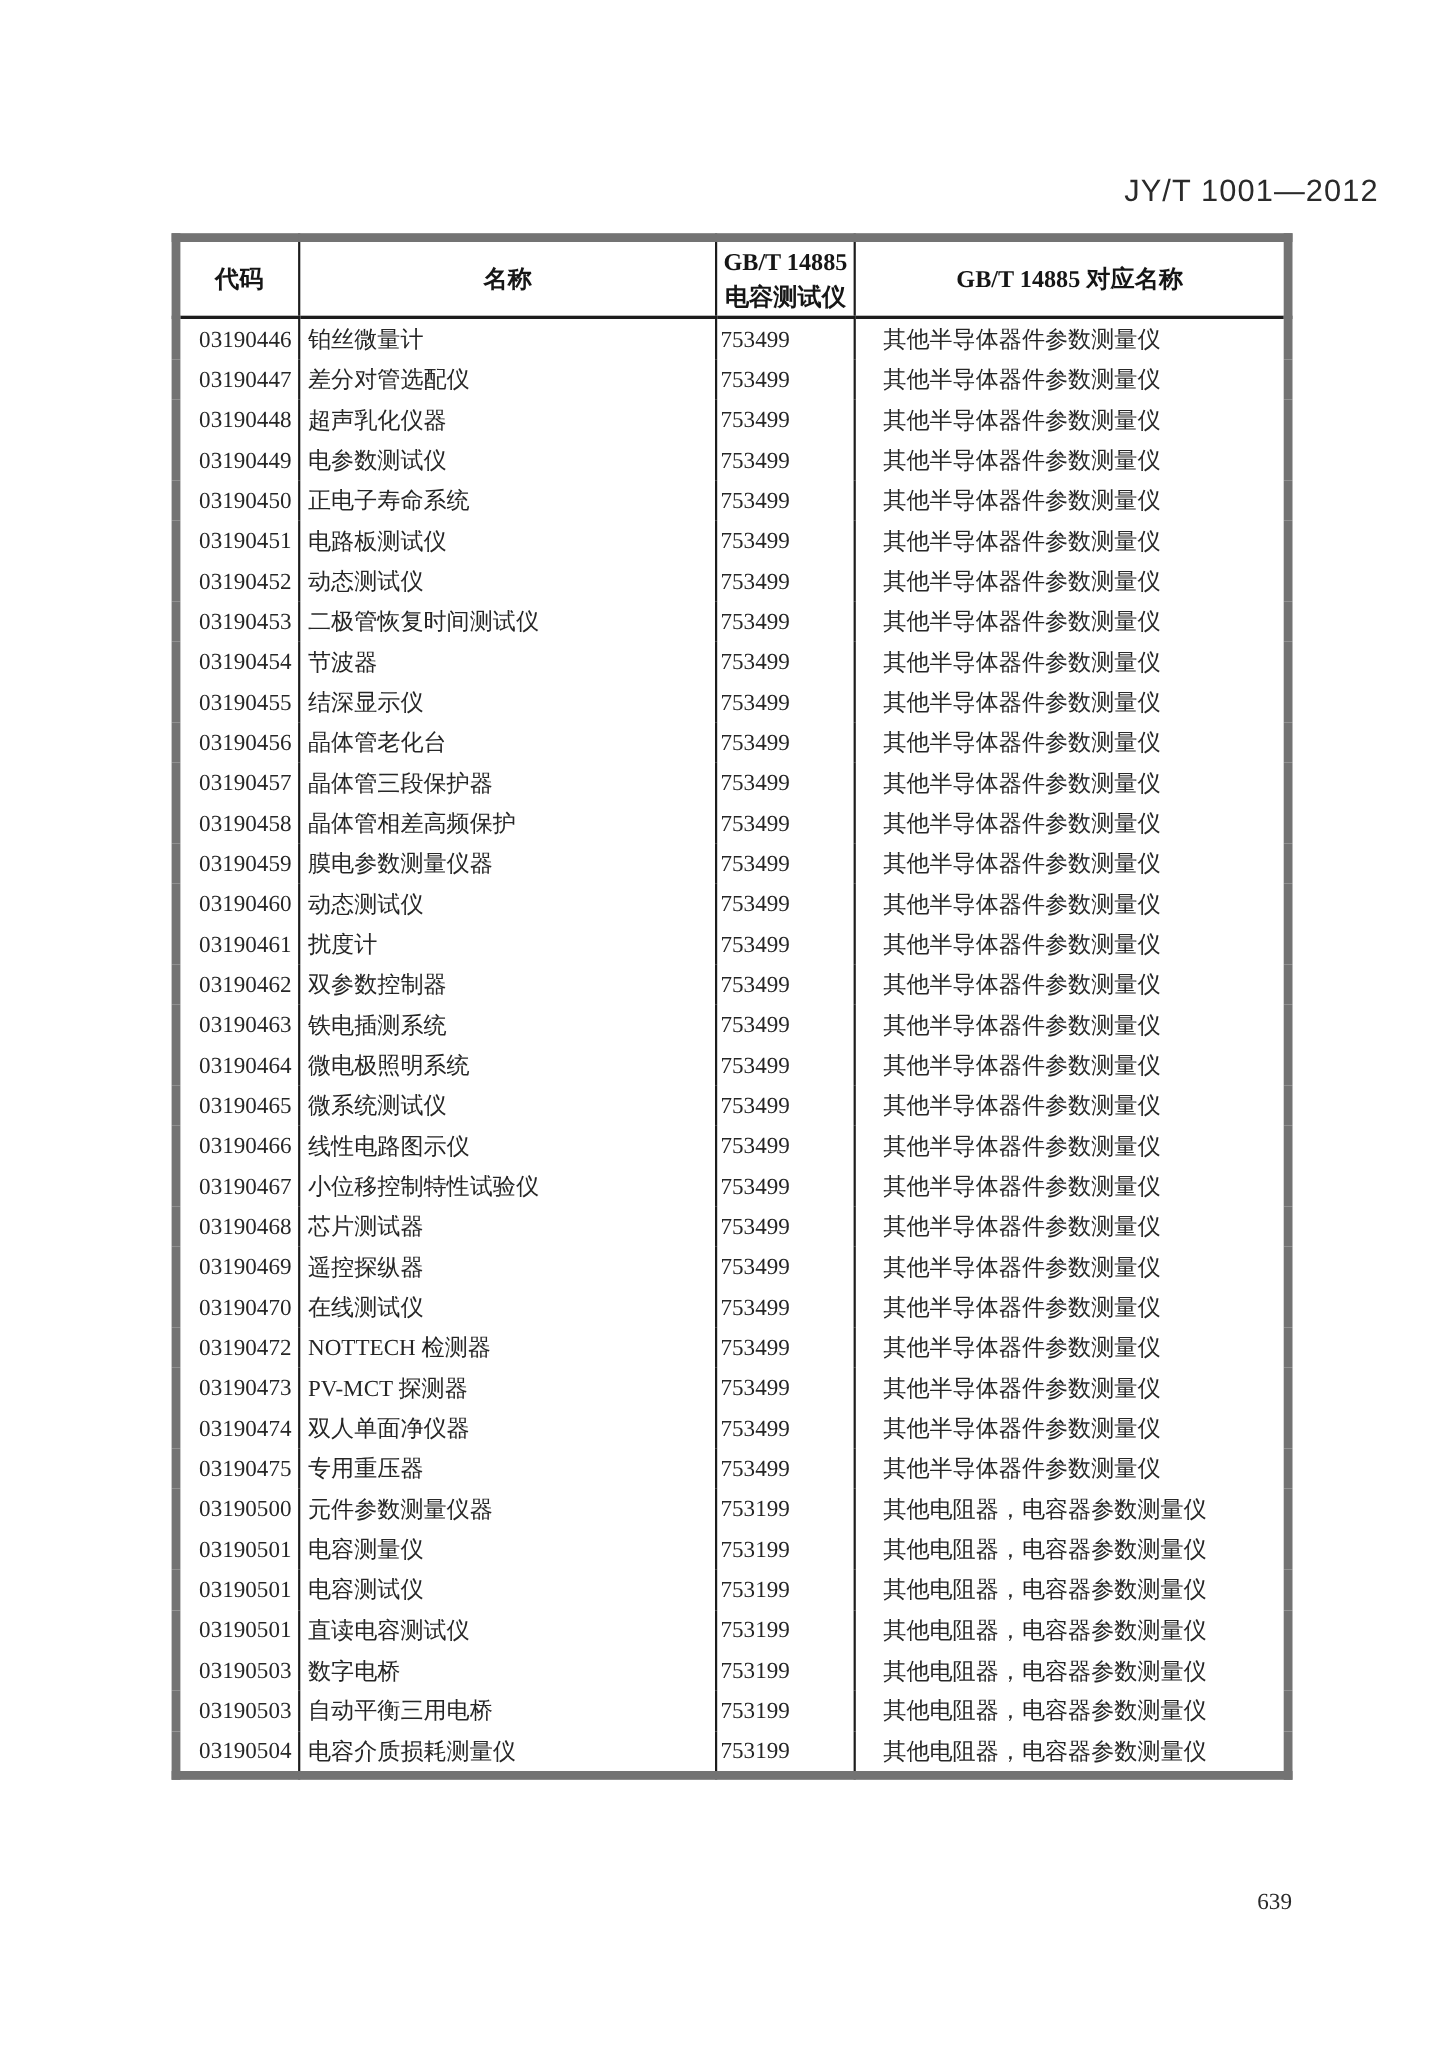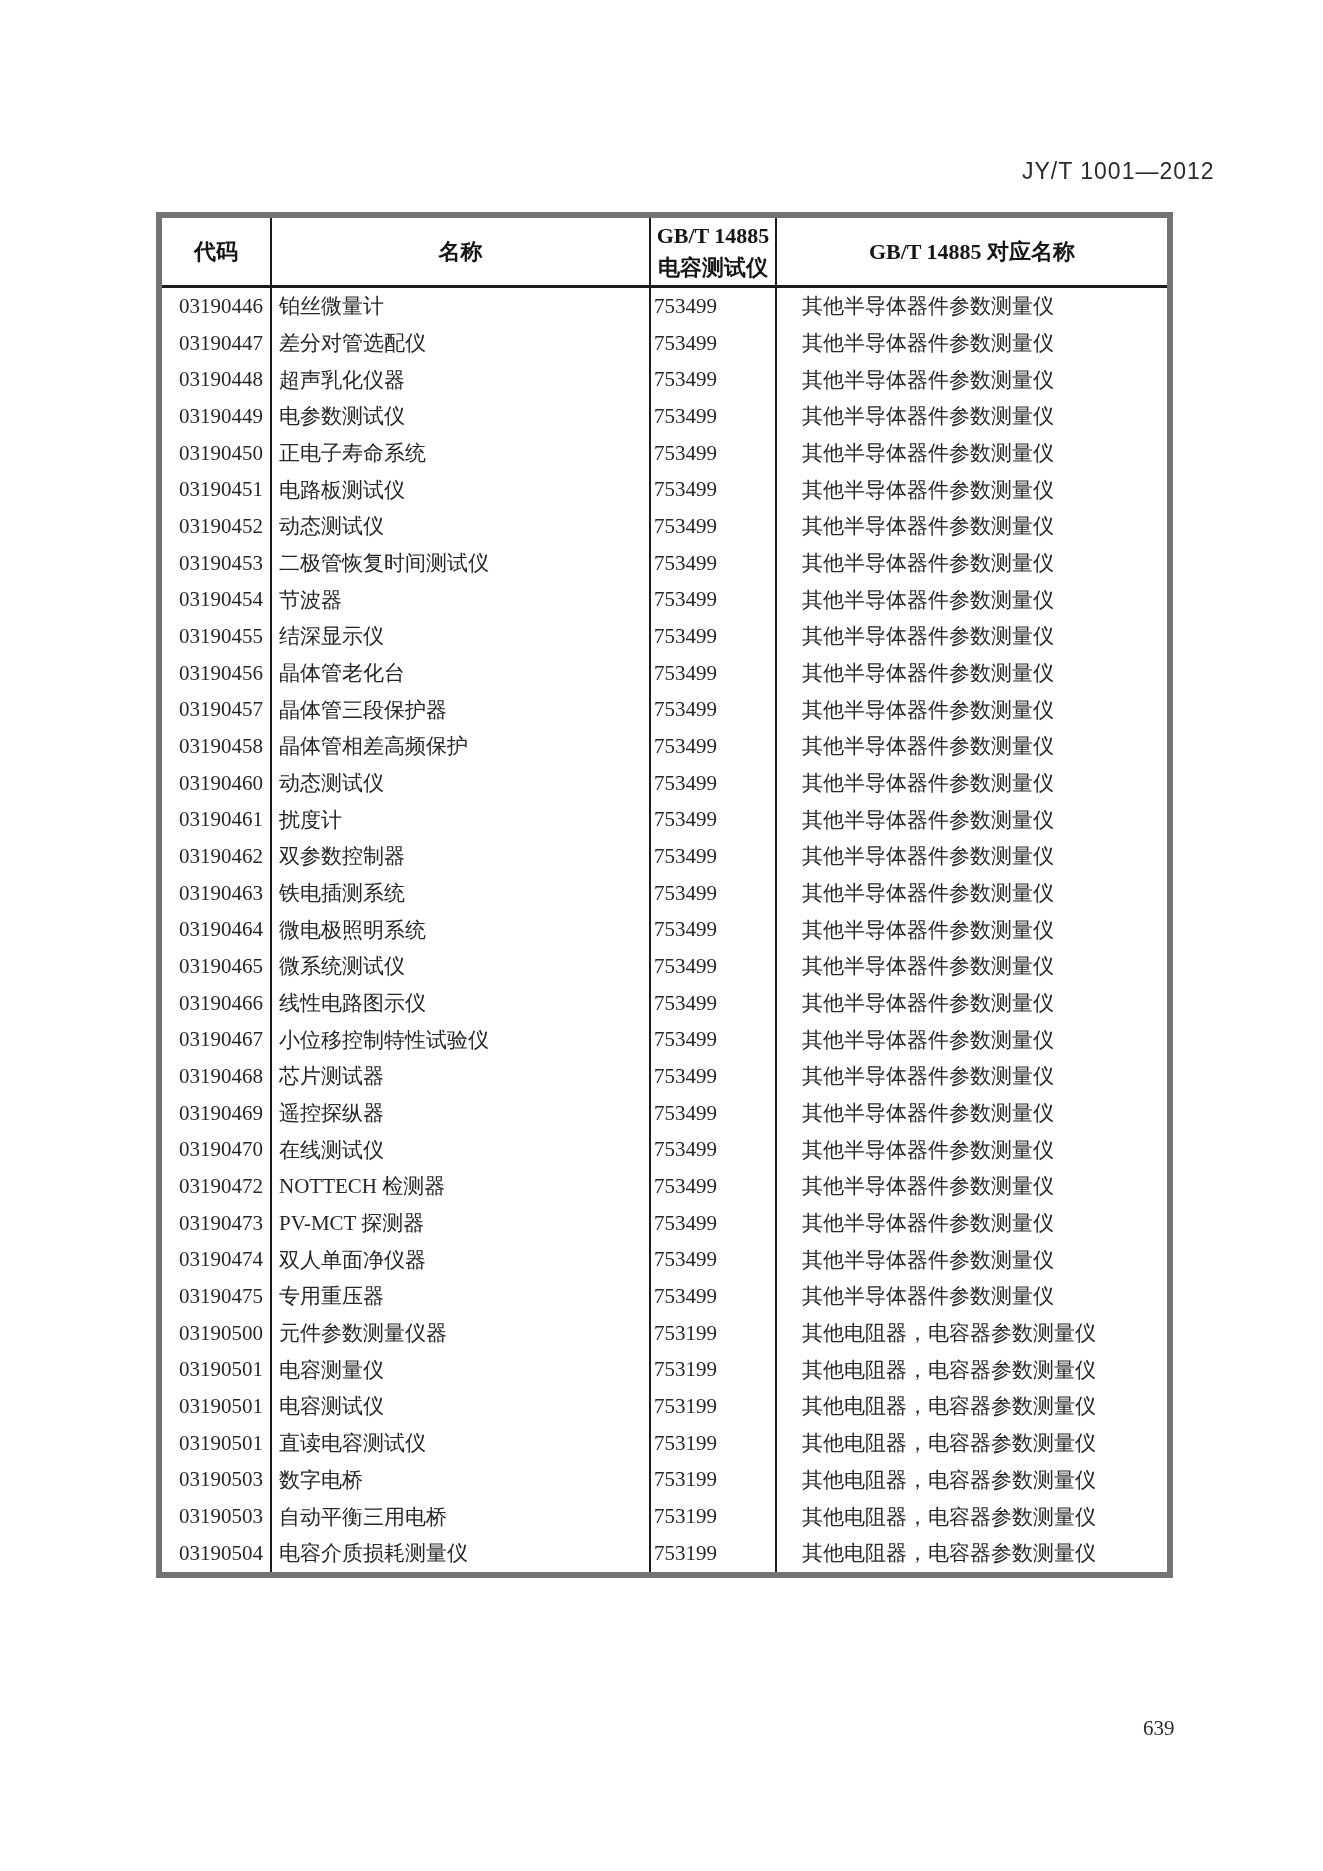--- a/index.html
+++ b/index.html
@@ -15,33 +15,33 @@
     font-family: "Liberation Serif", "DejaVu Serif", serif;
     color: #1c1c1c;
     overflow: hidden;
   }
   .doc-ref {
     position: absolute;
     top: 158px;
     left: 1022px;
     width: 180px;
     font-family: "Liberation Sans", "DejaVu Sans", sans-serif;
-    font-size: 23px;
+    font-size: 28px;
     letter-spacing: 1px;
     color: #2a2a2a;
     white-space: nowrap;
   }
   table.code-table {
     position: absolute;
     left: 156px;
     top: 212px;
     width: 1011px;
     border-collapse: collapse;
     table-layout: fixed;
-    border: 6px solid #737373;
+    border: 8px solid #737373;
   }
   table.code-table col.c1 { width: 112px; }
   table.code-table col.c2 { width: 379px; }
   table.code-table col.c3 { width: 126px; }
   table.code-table col.c4 { width: 394px; }
 
   table.code-table thead th {
     height: 67px;
     border-right: 2px solid #1c1c1c;
     border-bottom: 3px solid #1c1c1c;
@@ -177,20 +177,26 @@
           <td>753499</td>
           <td>其他半导体器件参数测量仪</td>
         </tr>
         <tr>
           <td>03190458</td>
           <td>晶体管相差高频保护</td>
           <td>753499</td>
           <td>其他半导体器件参数测量仪</td>
         </tr>
         <tr>
+          <td>03190459</td>
+          <td>膜电参数测量仪器</td>
+          <td>753499</td>
+          <td>其他半导体器件参数测量仪</td>
+        </tr>
+        <tr>
           <td>03190460</td>
           <td>动态测试仪</td>
           <td>753499</td>
           <td>其他半导体器件参数测量仪</td>
         </tr>
         <tr>
           <td>03190461</td>
           <td>扰度计</td>
           <td>753499</td>
           <td>其他半导体器件参数测量仪</td>

